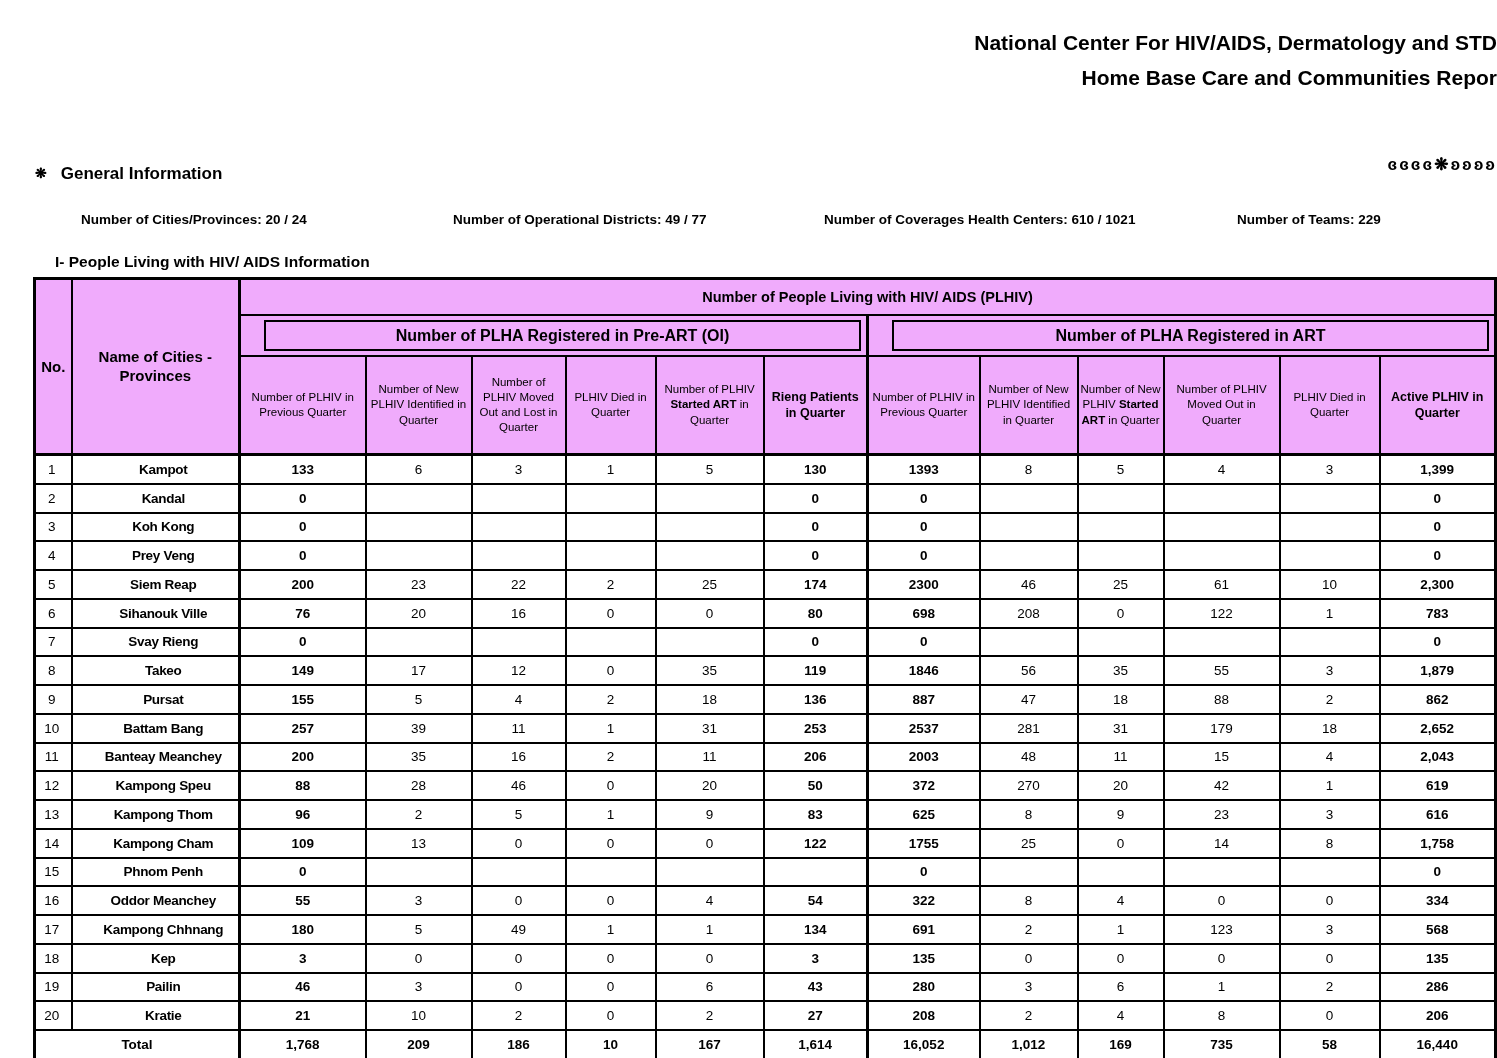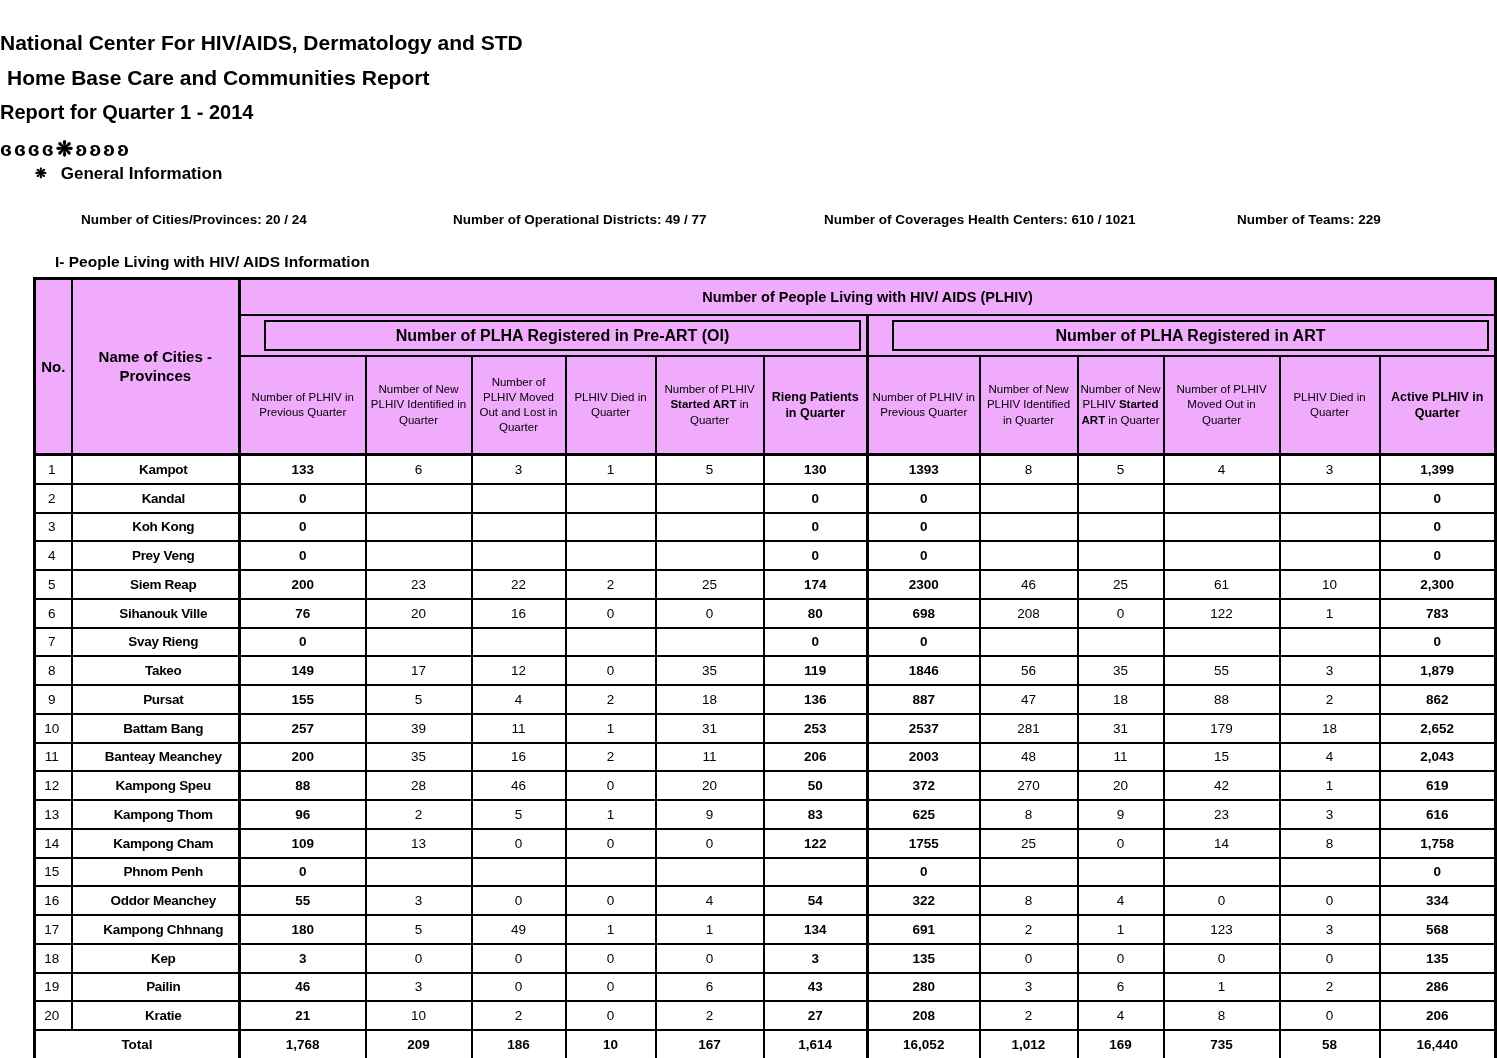--- a/index.html
+++ b/index.html
@@ -1,24 +1,24 @@
 <!DOCTYPE html>
 <html><head>
 <meta charset="utf-8">
 <style>
   html,body{margin:0;padding:0;background:#fff;}
   .page{position:relative;width:1497px;height:1058px;background:#ffffff;
         font-family:"Liberation Sans",sans-serif;color:#000;overflow:hidden;}
 
   
-  .title-line{position:absolute;left:0;width:100%;text-align:left;font-weight:bold;}
+  .title-line{position:absolute;left:0;width:100%;text-align:right;font-weight:bold;}
   .t1{top:31px;font-size:21px;}
   .t2{top:66px;font-size:21px;margin-left:7px;}
   .t3{top:101px;font-size:20px;}
-  .ornament{top:137px;font-size:21px;letter-spacing:2px;font-weight:bold;}
+  .ornament{top:154px;font-size:17px;letter-spacing:2px;font-weight:bold;}
 
   
   .gen-heading{position:absolute;top:164px;left:35px;font-size:17px;font-weight:bold;}
   .gen-heading .bullet{font-size:14px;margin-right:14px;position:relative;top:-1px;}
   .info-row{position:absolute;top:212px;left:4px;width:100%;height:20px;font-size:13.5px;font-weight:bold;}
   .info-item{position:absolute;white-space:nowrap;}
   .info-0{left:77px;} .info-1{left:441px;padding-left:8px;} .info-2{left:820px;} .info-3{left:1233px;}
 
   .section-heading{position:absolute;top:253px;left:55px;font-size:15.5px;font-weight:bold;}
 
@@ -56,21 +56,20 @@
                 border-top:2.5px solid #000;}
   td.total-label{font-size:15px;text-align:center;}
 </style>
 </head>
 <body>
 
 <div class="page">
 
   <div class="title-line t1">National Center For HIV/AIDS, Dermatology and STD</div>
   <div class="title-line t2">Home Base Care and Communities Report</div>
-  <div class="title-line t3">Report  for Quarter 1 - 2014</div>
   <div class="title-line ornament">ɞɞɞɞ❋ʚʚʚʚ</div>
 
   <div class="gen-heading">
     <span class="bullet">❋</span><span>General Information</span>
   </div>
 
   <div class="info-row">
     <span class="info-item info-0">
       <span>Number of Cities/Provinces:</span>
       <span>20 / 24</span>

